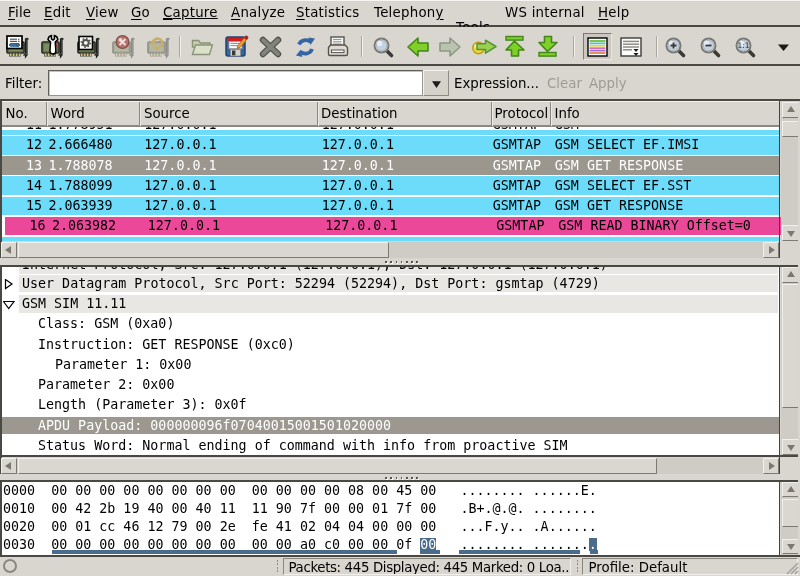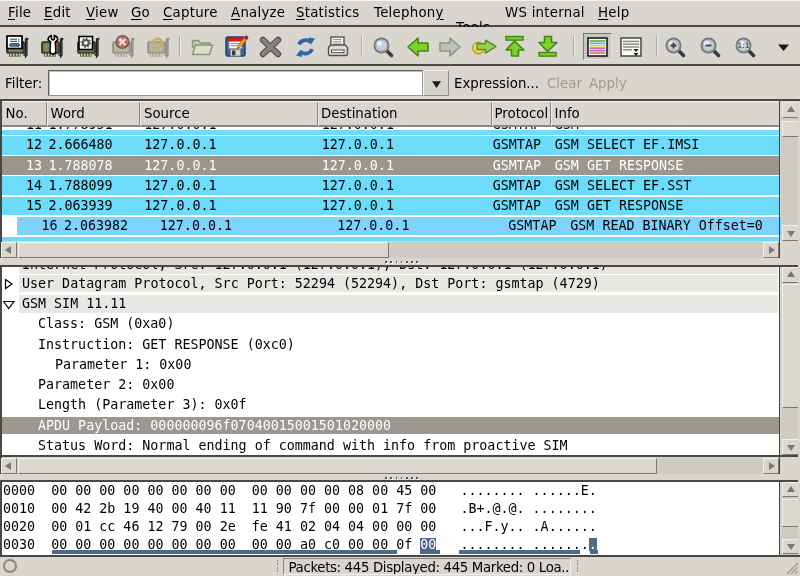--- a/index.html
+++ b/index.html
@@ -10,21 +10,21 @@
 .navy{background-image:linear-gradient(#4a6b8c,#4a6b8c);background-repeat:no-repeat;background-size:100% 13.2px;background-position:0 1px;color:#fff;}
 </style></head><body>
 <div id="w">
 <div class="a" style="left:0px;top:0px;width:1.5px;height:576px;background:#4a4843;"></div>
 <div class="a" style="left:0px;top:0px;width:800px;height:26px;background:#d9d6cf;border-top:1px solid #f6f4f1;"></div>
 <div class="a" style="left:0px;top:25px;width:800px;height:1.5px;background:#4a4843;"></div>
 <div class="a s" style="left:8px;top:5px;letter-spacing:0.25px;"><u>F</u>ile</div>
 <div class="a s" style="left:44px;top:5px;letter-spacing:0.25px;"><u>E</u>dit</div>
 <div class="a s" style="left:86px;top:5px;letter-spacing:0.25px;"><u>V</u>iew</div>
 <div class="a s" style="left:131px;top:5px;letter-spacing:0.25px;"><u>G</u>o</div>
-<div class="a s" style="left:163px;top:5px;letter-spacing:0.25px;"><u>C</u>apture</div>
+<div class="a s" style="left:163px;top:5px;letter-spacing:0.25px;text-decoration:underline;"><u>C</u>apture</div>
 <div class="a s" style="left:231px;top:5px;letter-spacing:0.25px;"><u>A</u>nalyze</div>
 <div class="a s" style="left:296px;top:5px;letter-spacing:0.25px;"><u>S</u>tatistics</div>
 <div class="a s" style="left:374px;top:5px;letter-spacing:0.25px;">Telephon<u>y</u></div>
 <div class="a s" style="left:456px;top:5px;letter-spacing:0.25px;margin-top:15px;"><u>T</u>ools</div>
 <div class="a s" style="left:505px;top:5px;letter-spacing:0.25px;">WS internal</div>
 <div class="a s" style="left:598px;top:5px;letter-spacing:0.25px;"><u>H</u>elp</div>
 <div class="a" style="left:0px;top:26.5px;width:800px;height:38px;background:#d9d6cf;"></div>
 <div class="a" style="left:0px;top:64px;width:800px;height:1.5px;background:#4a4843;"></div>
 <svg class="a" style="left:4.5px;top:34px;" width="26" height="26" viewBox="0 0 26 26">
       <g>
@@ -290,21 +290,21 @@
 <div class="a" style="left:1.5px;top:196.49999999999997px;width:777.5px;height:18.6px;background:#6cdcfa;color:#000;overflow:hidden;">
       <div class="a" style="left:0;top:1.3000000000000007px;width:100%;height:16px;">
         <div class="a m" style="right:736.9px;top:0px;width:40px;text-align:right;">15</div>
         <div class="a m" style="left:46.9px;top:0">2.063939</div>
         <div class="a m" style="left:142.8px;top:0">127.0.0.1</div>
         <div class="a m" style="left:320.2px;top:0">127.0.0.1</div>
         <div class="a m" style="left:491.3px;top:0">GSMTAP</div>
         <div class="a m" style="left:553.3px;top:0">GSM GET RESPONSE</div>
       </div>
     </div>
-<div class="a" style="left:17px;top:216.59999999999997px;width:777.5px;height:18.6px;background:#7dd3fc;color:#000;overflow:hidden;">
+<div class="a" style="left:5px;top:216.59999999999997px;width:777.5px;height:18.6px;background:#ec4899;color:#000;overflow:hidden;">
       <div class="a" style="left:0;top:1.3000000000000007px;width:100%;height:16px;">
         <div class="a m" style="right:736.9px;top:0px;width:40px;text-align:right;">16</div>
         <div class="a m" style="left:46.9px;top:0">2.063982</div>
         <div class="a m" style="left:142.8px;top:0">127.0.0.1</div>
         <div class="a m" style="left:320.2px;top:0">127.0.0.1</div>
         <div class="a m" style="left:491.3px;top:0">GSMTAP</div>
         <div class="a m" style="left:553.3px;top:0">GSM READ BINARY Offset=0</div>
       </div>
     </div>
 <div class="a" style="left:1.5px;top:236.8px;width:777.5px;height:4.1px;background:#6cdcfa;"></div>
@@ -454,20 +454,23 @@
 <div class="a" style="left:798.2px;top:100.5px;width:1.8px;height:454.8px;background:#d9d6cf;"></div>
 <div class="a" style="left:778.7px;top:101px;width:1.6px;height:157.4px;background:#45433e;"></div>
 <div class="a" style="left:778.7px;top:266.5px;width:1.6px;height:207px;background:#45433e;"></div>
 <div class="a" style="left:778.7px;top:481.5px;width:1.6px;height:73.5px;background:#45433e;"></div>
 <div class="a" style="left:0px;top:555px;width:800px;height:1.5px;background:#4a4843;"></div>
 <div class="a" style="left:0px;top:556.5px;width:800px;height:19.5px;background:#d9d6cf;"></div>
 <div class="a" style="left:2.5px;top:558.5px;width:14px;height:14px;border:2px solid #8a8781;border-radius:50%;box-sizing:border-box;"></div>
 <div class="a" style="left:283px;top:558px;width:288px;height:16.5px;border:1px solid #8b8880;border-bottom-color:#f2f0ec;border-right-color:#f2f0ec;box-sizing:border-box;overflow:hidden;">
       <div class="a s" style="left:4.5px;top:1px;letter-spacing:-0.35px;">Packets: 445 Displayed: 445 Marked: 0 Loa...</div>
     </div>
+<div class="a" style="left:582px;top:558px;width:216px;height:16.5px;border:1px solid #8b8880;border-bottom-color:#f2f0ec;border-right-color:#f2f0ec;box-sizing:border-box;overflow:hidden;">
+      <div class="a s" style="left:5.5px;top:1px;letter-spacing:0px;">Profile: Default</div>
+    </div>
 <div class="a" style="left:276.5px;top:560.0px;width:1.8px;height:1.8px;background:#8f8c85;"></div>
     <div class="a" style="left:276.5px;top:563.4px;width:1.8px;height:1.8px;background:#8f8c85;"></div>
     <div class="a" style="left:276.5px;top:566.8px;width:1.8px;height:1.8px;background:#8f8c85;"></div>
     <div class="a" style="left:276.5px;top:570.2px;width:1.8px;height:1.8px;background:#8f8c85;"></div>
 <div class="a" style="left:576.5px;top:560.0px;width:1.8px;height:1.8px;background:#8f8c85;"></div>
     <div class="a" style="left:576.5px;top:563.4px;width:1.8px;height:1.8px;background:#8f8c85;"></div>
     <div class="a" style="left:576.5px;top:566.8px;width:1.8px;height:1.8px;background:#8f8c85;"></div>
     <div class="a" style="left:576.5px;top:570.2px;width:1.8px;height:1.8px;background:#8f8c85;"></div>
 <svg class="a" style="left:785px;top:561px" width="14" height="14">
       <path d="M13 2 L2 13 M13 6 L6 13 M13 10 L10 13" stroke="#a5a29b" stroke-width="1.5"></path>

